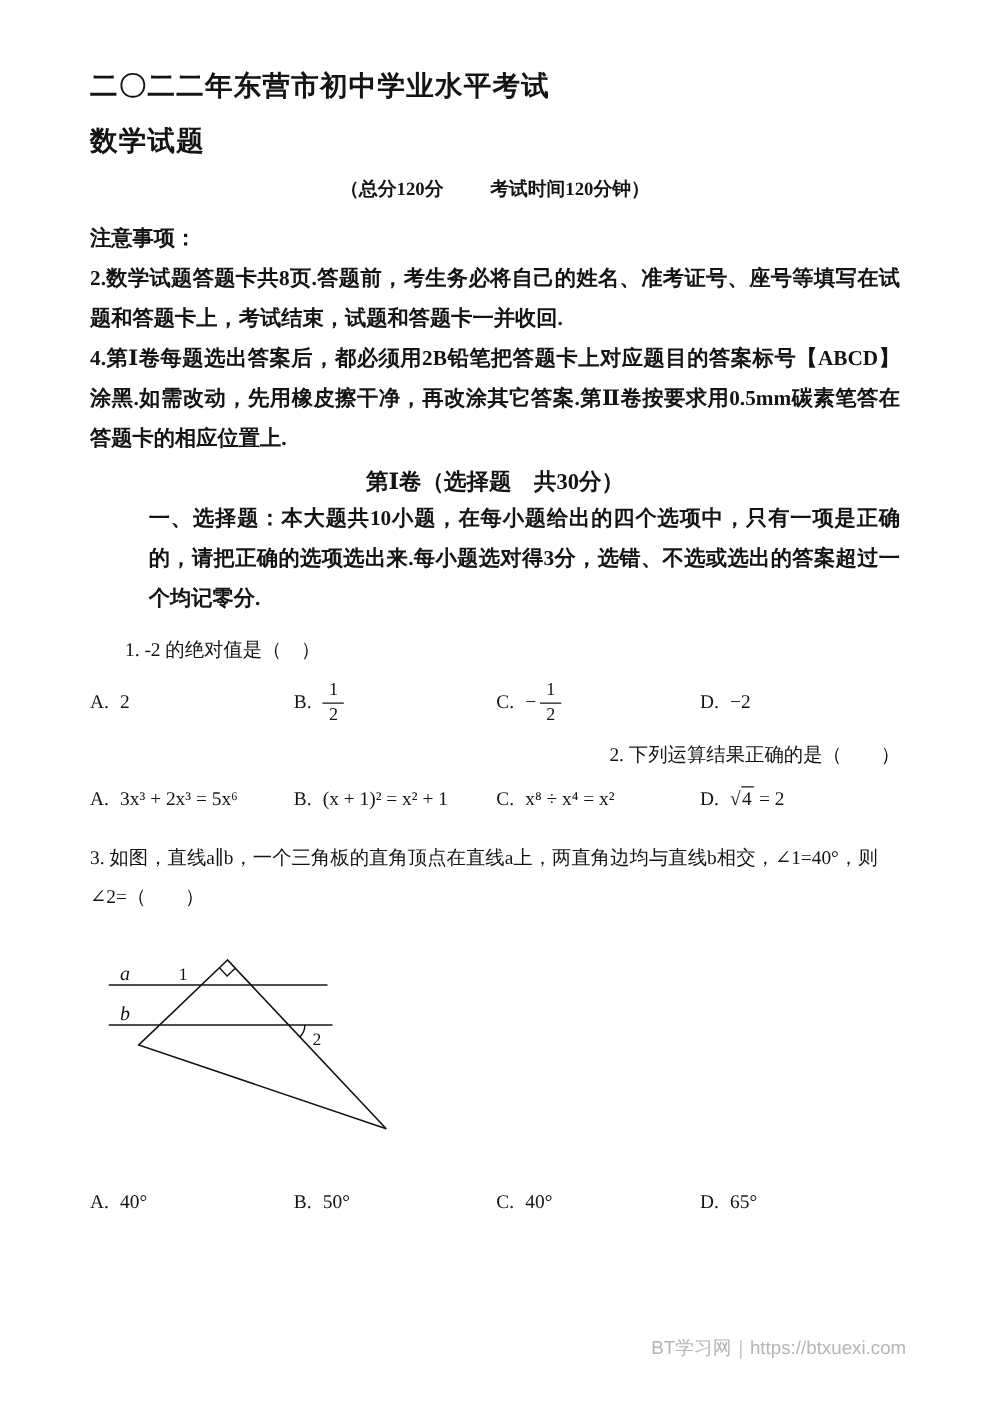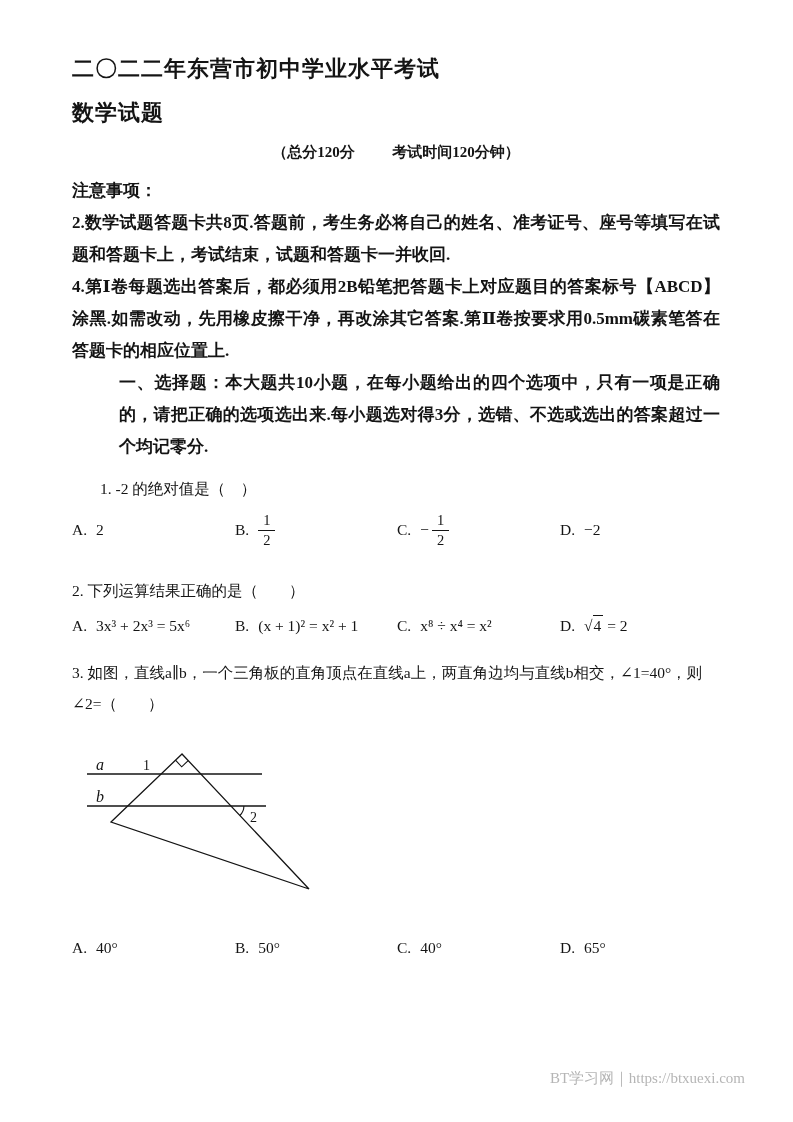--- a/index.html
+++ b/index.html
@@ -18,21 +18,21 @@
   .meta     { font-size: 15px; font-weight: 700; text-align: center; margin-top: 14px; line-height: 22px; white-space: pre-wrap; }
 
   .notices-heading { font-size: 17px; font-weight: 700; margin-top: 12px; line-height: 32px; }
   .notice { font-size: 17px; font-weight: 700; line-height: 32px; text-align: justify; }
 
   .section-heading { font-size: 18px; font-weight: 700; text-align: center; margin-top: 4px; line-height: 28px; }
   .directions { font-size: 17px; font-weight: 700; line-height: 32px; text-align: justify; margin-left: 47px; }
 
   .stem { font-size: 15.5px; line-height: 28px; font-weight: 400; }
   .q1-stem { margin-top: 12px; margin-left: 28px; }
-  .q2-stem { margin-top: 24px; }
+  .q2-stem { margin-top: 6px; text-align: right; }
   .q3-stem { margin-top: 16px; line-height: 31px; }
 
   .options {
     display: grid;
     grid-template-columns: 163px 162px 163px 1fr;
     align-items: center;
     font-size: 15.5px;
   }
   .q1-options { margin-top: 4px; min-height: 46px; }
   .q2-options { margin-top: 6px; min-height: 30px; }
@@ -49,41 +49,42 @@
   .radicand { border-top: 1px solid #141414; padding: 1px 2px 0 1px; }
 
   .figure-wrap { margin-top: 20px; margin-left: 12px; width: 322px; height: 174px; }
   .figure-wrap svg { display: block; }
   .fig-label { font-size: 16px; font-style: italic; }
   .fig-num { font-size: 14px; }
 
   .footer {
     position: absolute;
     bottom: 34px;
-    right: 48px;
+    right: 68px;
     font-size: 15px;
     color: #b5b5b5;
-    font-family: Liberation Serif, serif;
+    font-family: Liberation Sans, sans-serif;
   }
 </style>
 </head>
 <body>
 
 <div class="page">
 
   <div class="title">二〇二二年东营市初中学业水平考试</div>
   <div class="subtitle">数学试题</div>
   <div class="meta">（总分120分          考试时间120分钟）</div>
 
   <div>
     <div class="notices-heading">注意事项：</div>
     <p class="notice">2.数学试题答题卡共8页.答题前，考生务必将自己的姓名、准考证号、座号等填写在试题和答题卡上，考试结束，试题和答题卡一并收回.</p>
     <p class="notice">4.第Ⅰ卷每题选出答案后，都必须用2B铅笔把答题卡上对应题目的答案标号【ABCD】涂黑.如需改动，先用橡皮擦干净，再改涂其它答案.第Ⅱ卷按要求用0.5mm碳素笔答在答题卡的相应位置上.</p>
   </div>
 
+  <div class="section-heading">第Ⅰ卷（选择题　共30分）</div>
   <p class="directions">一、选择题：本大题共10小题，在每小题给出的四个选项中，只有一项是正确的，请把正确的选项选出来.每小题选对得3分，选错、不选或选出的答案超过一个均记零分.</p>
 
   <div>
     <p class="stem q1-stem">1. -2 的绝对值是（　）</p>
     <div class="options q1-options">
       <div class="option">
         <span class="opt-label">A.</span>
         <span class="opt-text">2</span>
       </div>
       <div class="option">

